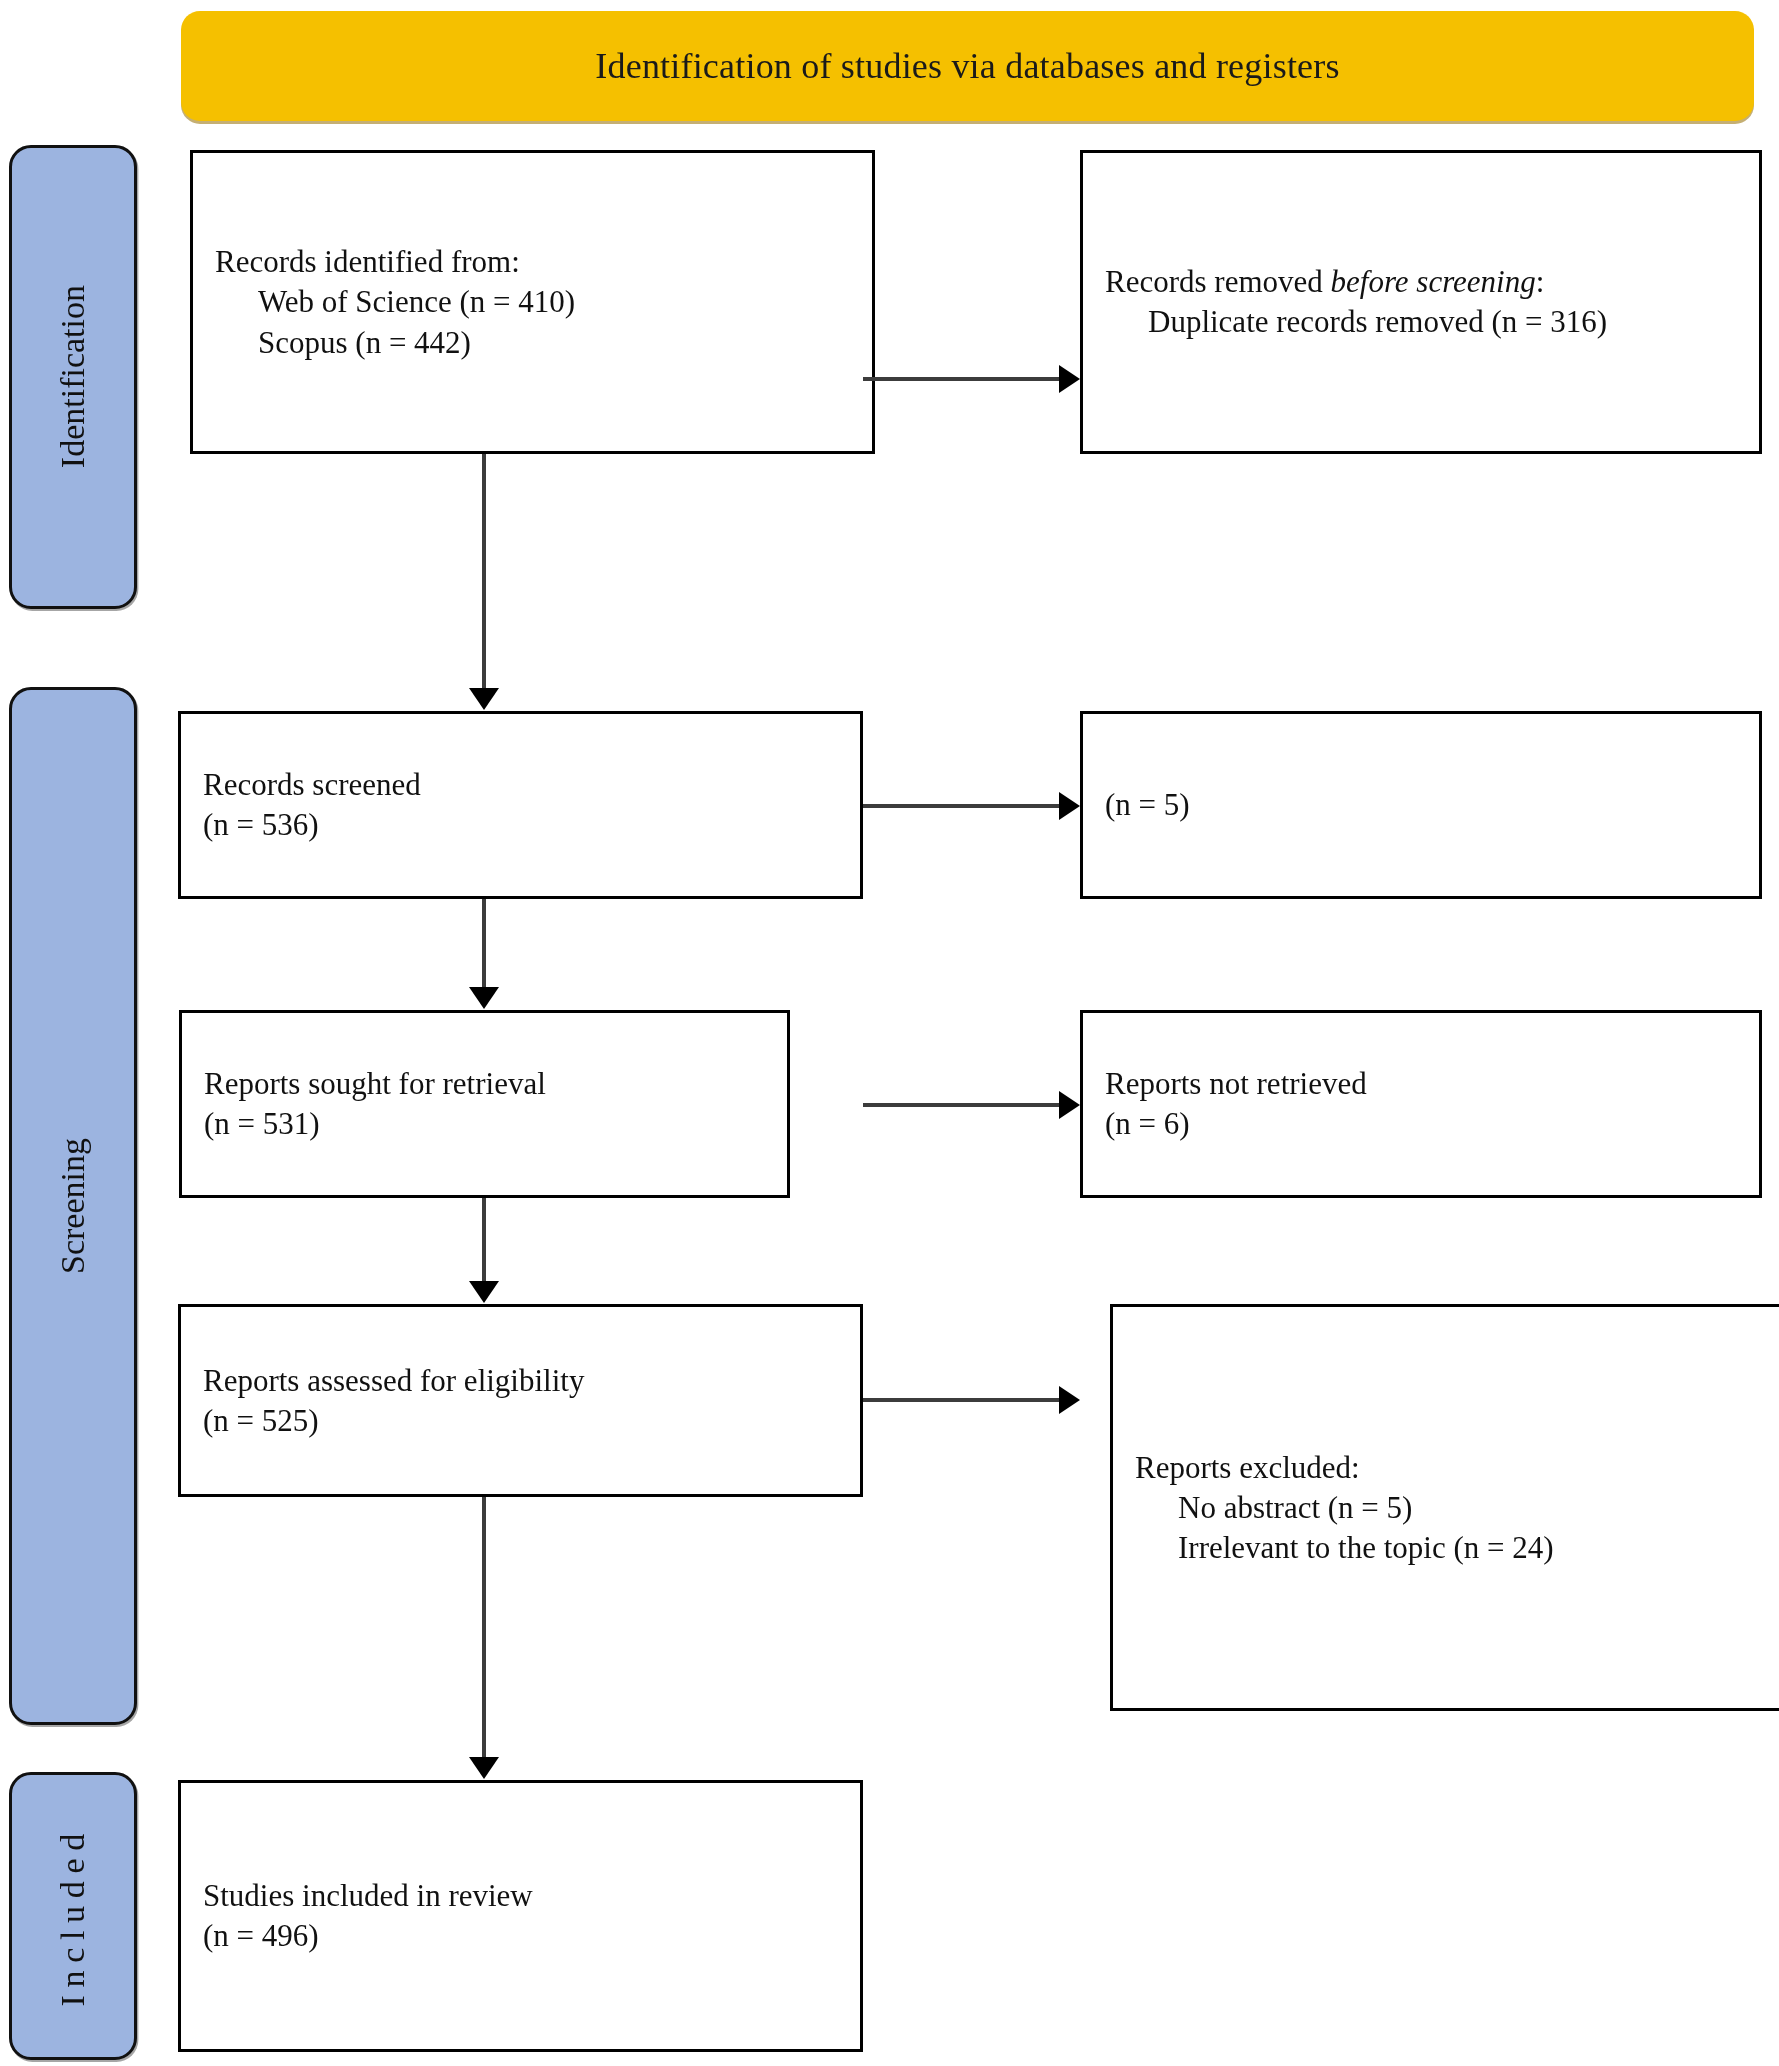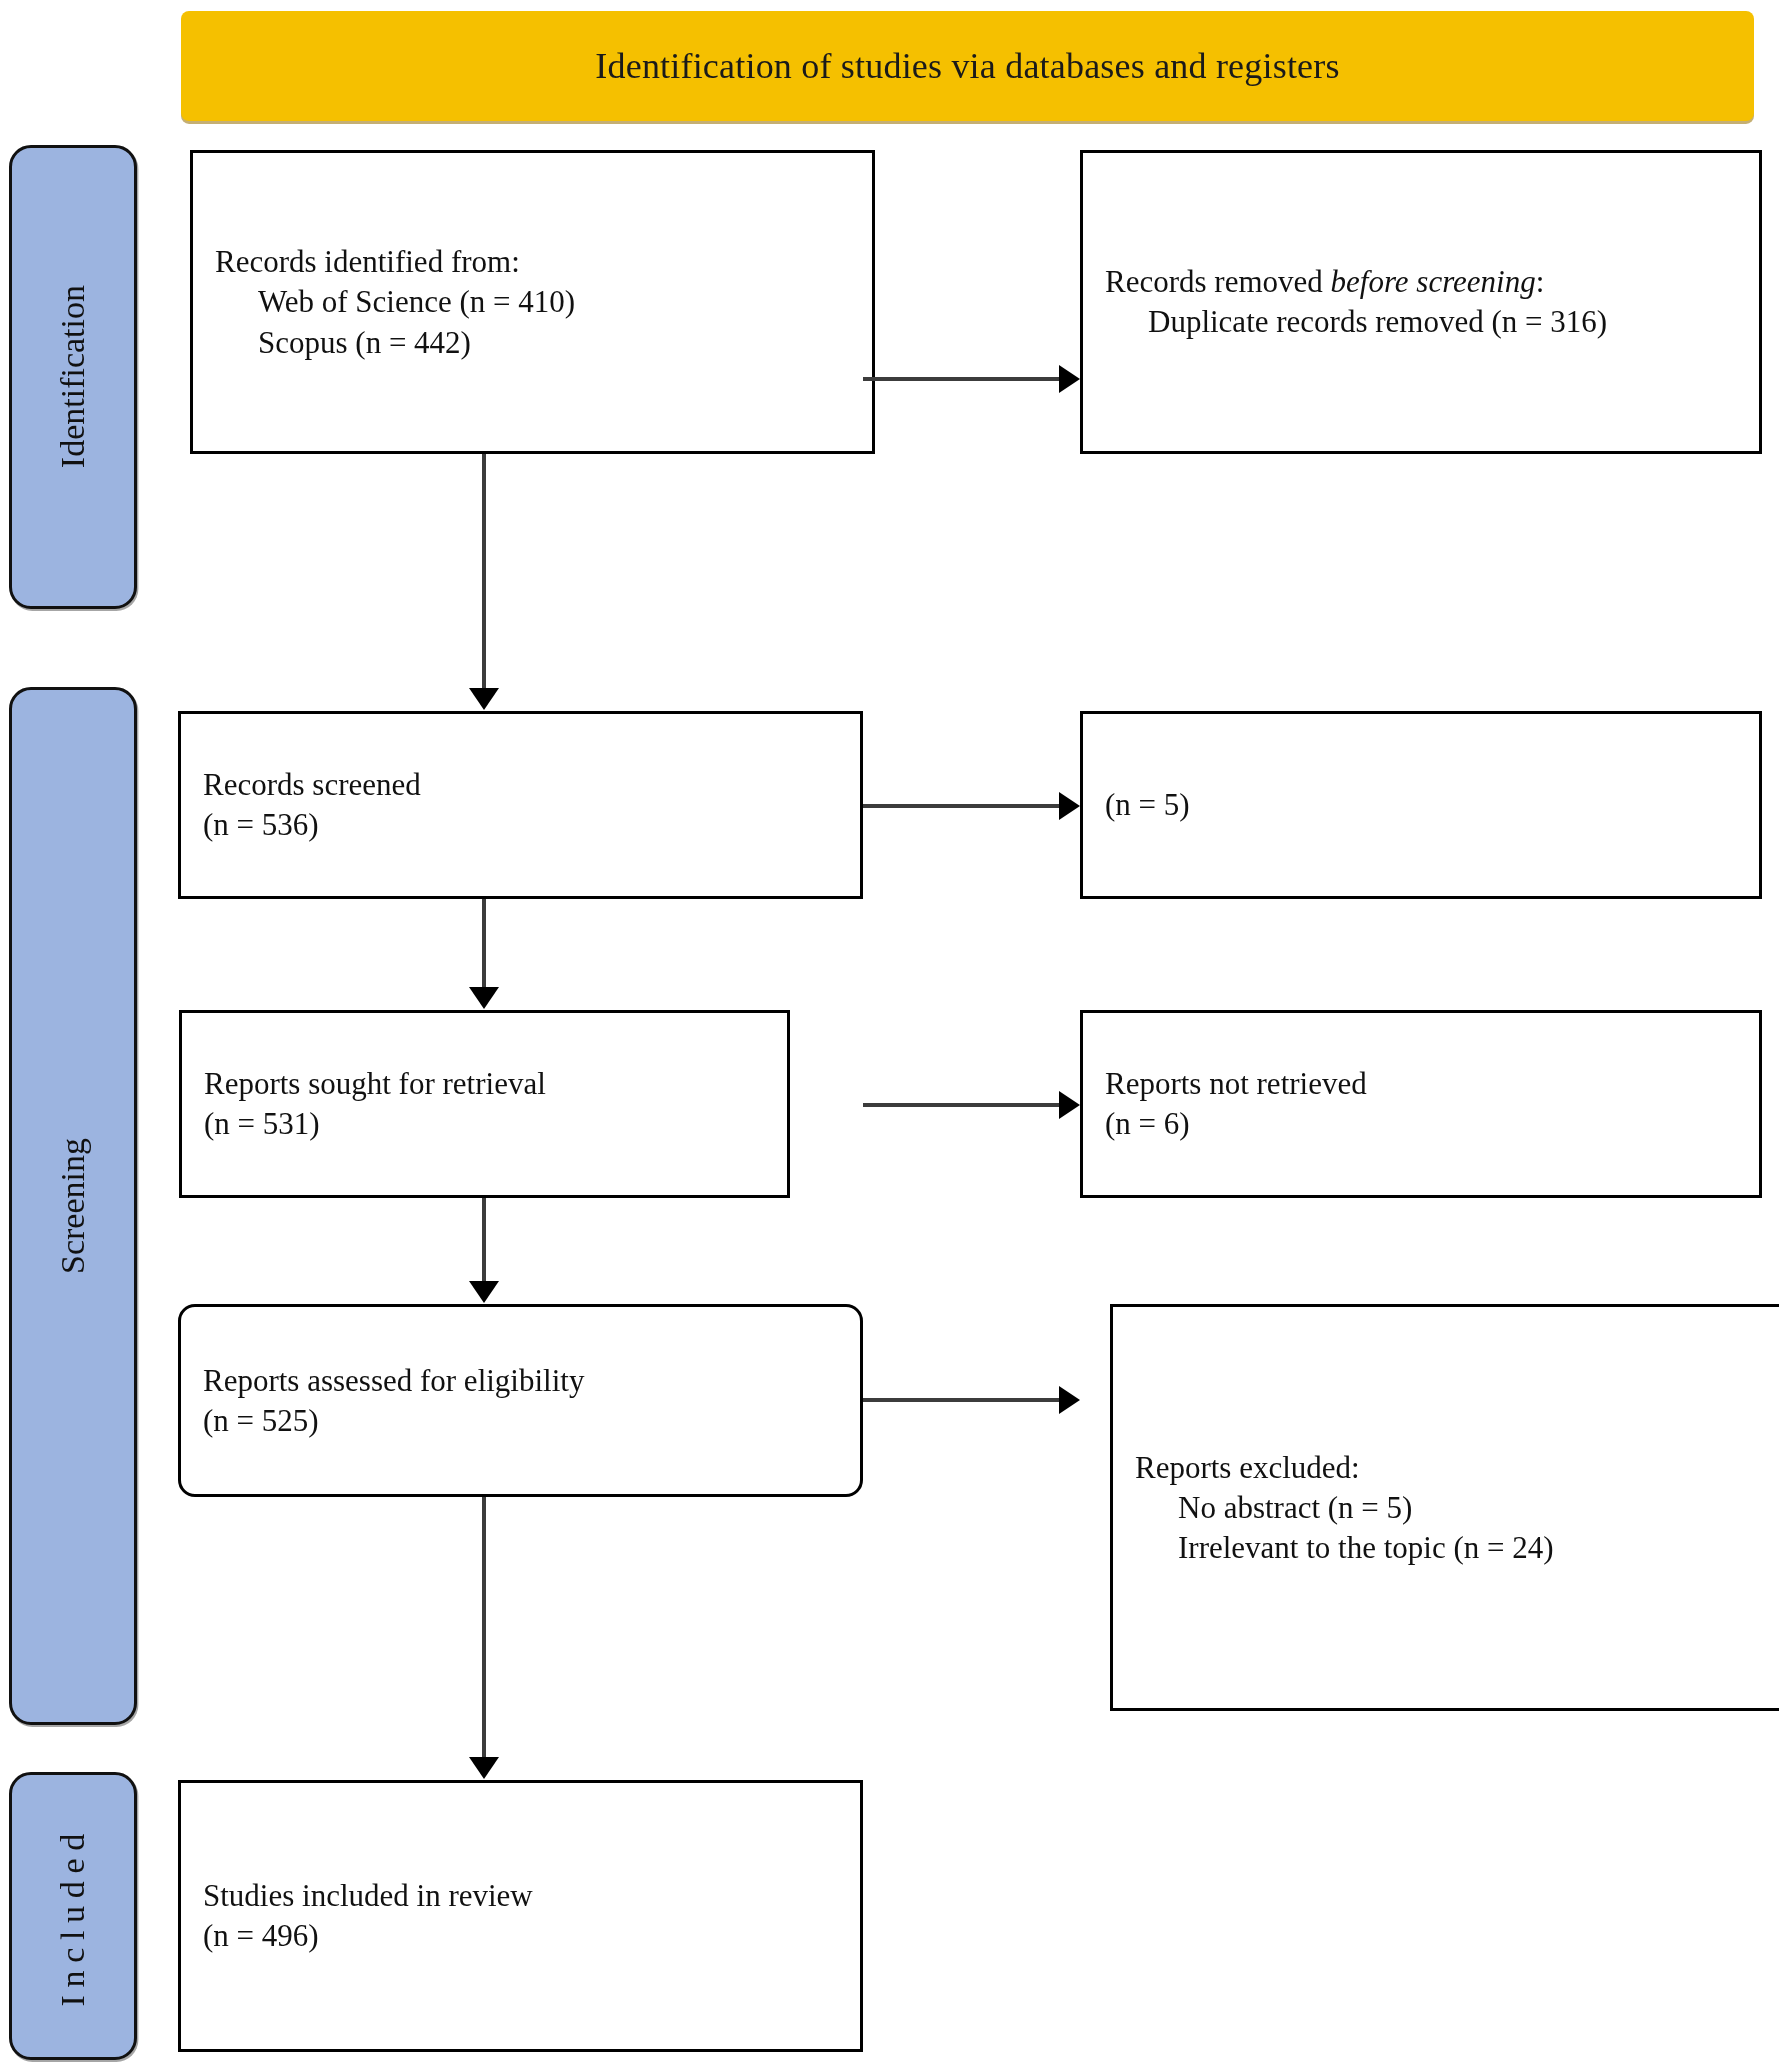--- a/index.html
+++ b/index.html
@@ -4,21 +4,21 @@
 <style>
   html,body{margin:0;padding:0;background:#ffffff;}
   body{width:1780px;height:2066px;position:relative;
        font-family:"Liberation Serif","DejaVu Serif",serif;
        -webkit-font-smoothing:antialiased;}
 
   #stage{position:absolute;left:0;top:0;width:1780px;height:2066px;overflow:hidden;}
 
   
   .banner{position:absolute;left:181px;top:10.6px;width:1573px;height:110px;
-          background:#F5C000;border-radius:8px;
+          background:#F5C000;border-radius:19px;
           box-shadow:0 2.9px 0 rgba(150,110,0,0.55);
           display:flex;align-items:center;justify-content:center;}
   .banner-text{font-size:36px;color:#1a1a1a;letter-spacing:0.2px;white-space:nowrap;}
 
   
   .stage-tab{position:absolute;background:#9CB4E0;border:3.4px solid #111;
              border-radius:22px;box-shadow:1.4px 1.9px 0 rgba(0,0,0,0.35);
              display:flex;align-items:center;justify-content:center;}
   .stage-tab span{writing-mode:vertical-rl;transform:rotate(180deg);
                   font-size:34px;color:#111;white-space:nowrap;}
@@ -35,21 +35,21 @@
   .line{font-size:31px;color:#111;line-height:1.30;white-space:nowrap;}
   .line.wrap{white-space:normal;}
   .indent{padding-left:43px;}
   .just{text-align:justify;text-align-last:left;}
   .ital{font-style:italic;}
 
   
   .b-identified {left:190px; top:150px;  width:685px; height:304px;}
   .b-screened   {left:178px; top:711px; width:685px; height:188px;}
   .b-sought     {left:179px; top:1010px; width:611px; height:188px;}
-  .b-assessed   {left:178px; top:1304px; width:685px; height:193px;border-radius:17px;}
+  .b-assessed   {left:178px; top:1304px; width:685px; height:193px;}
   .b-included   {left:178px; top:1780px; width:685px; height:272px;}
 
   
   .b-removed    {left:1080px; top:150px;  width:682px; height:304px;}
   .b-manual     {left:1080px; top:711px; width:682px; height:188px;}
   .b-notretr    {left:1080px; top:1010px; width:682px; height:188px;}
   .b-excluded   {left:1080px; top:1304px; width:682px; height:407px;margin-left:30px;}
   .b-excluded .box-inner{top:50%;}
 
   

